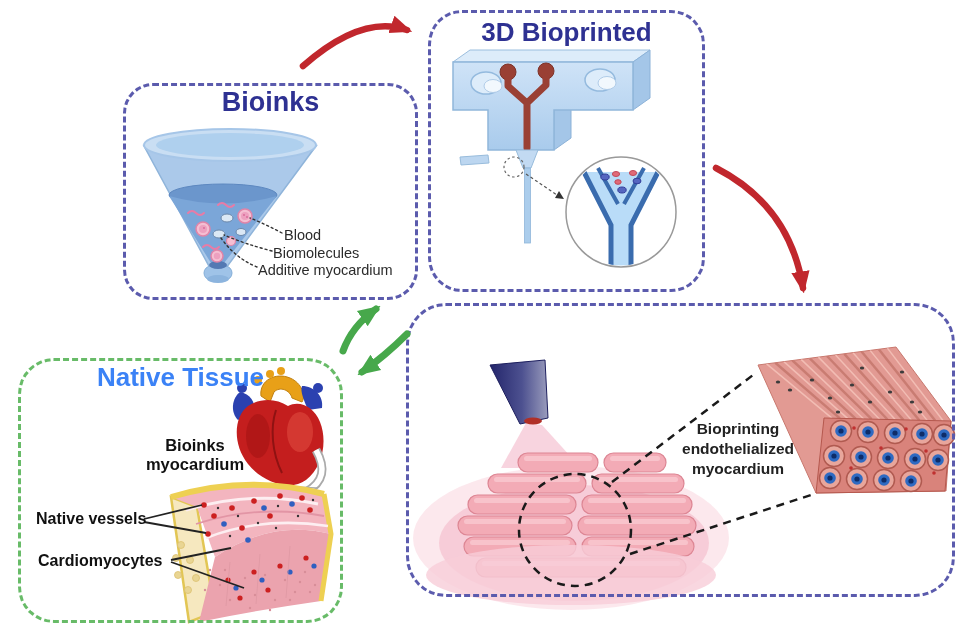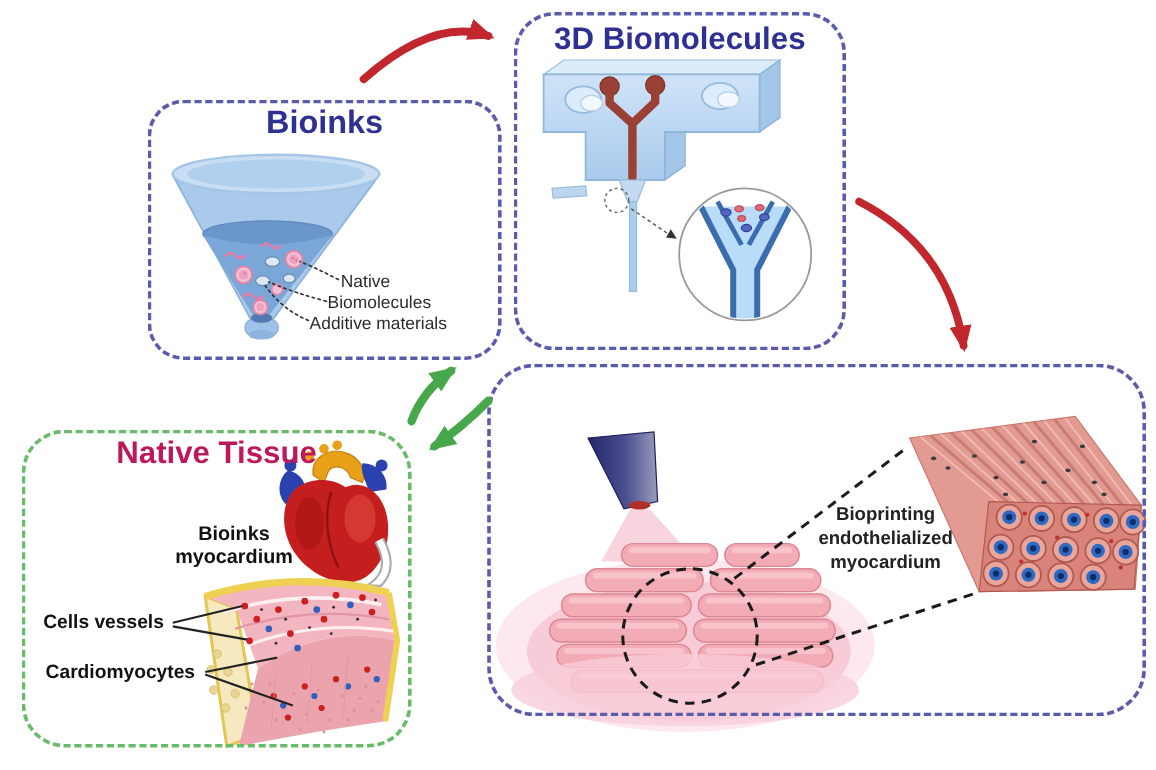--- a/index.html
+++ b/index.html
@@ -4,21 +4,21 @@
 <style>
   html,body{margin:0;padding:0;background:#ffffff;}
   .canvas{
     position:relative;width:963px;height:642px;background:#fff;overflow:hidden;
     font-family:"Liberation Sans",sans-serif;
   }
   .art{position:absolute;left:0;top:0;z-index:2;}
   .panel{position:absolute;box-sizing:border-box;border:3px dashed #5b5bad;background:transparent;z-index:3;}
   .panel.green{border-color:#68bb68;}
   .ptitle{position:absolute;text-align:center;font-weight:bold;color:#2e3192;z-index:4;}
-  .ptitle.green{color:#be185d;}
+  .ptitle.green{color:#3b82f6;}
   .lbl{position:absolute;color:#2b2b2b;z-index:4;font-size:14.5px;line-height:1.15;}
   .lbl.b{font-weight:bold;color:#111;font-size:16px;}
   .pre{white-space:pre-line;text-align:center;}
   .overlay{position:absolute;left:0;top:0;z-index:5;pointer-events:none;}
 </style>
 </head>
 <body>
 
 <div class="canvas">
 
@@ -385,29 +385,29 @@
             <circle cx="926" cy="451" r="1.8"></circle>
               <circle cx="906" cy="429" r="1.8"></circle>
               <circle cx="934" cy="473" r="1.8"></circle>
           </g>
         </g>
       </g>
     </g>
   </svg>
 
   <div class="ptitle" style="left:123px;top:87px;width:295px;font-size:27px;">Bioinks</div>
-  <div class="ptitle" style="left:428px;top:17px;width:277px;font-size:26px;">3D Biomolecules</div>
+  <div class="ptitle" style="left:428px;top:17px;width:277px;font-size:26px;">3D Bioprinted</div>
   <div class="ptitle green" style="left:18px;top:362px;width:325px;font-size:26px;">Native Tissue</div>
 
-  <div class="lbl" style="left:284px;top:227px;">Native</div>
+  <div class="lbl" style="left:284px;top:227px;">Blood</div>
   <div class="lbl" style="left:273px;top:245px;">Biomolecules</div>
-  <div class="lbl" style="left:258px;top:262px;">Additive materials</div>
+  <div class="lbl" style="left:258px;top:262px;">Additive myocardium</div>
   <div class="lbl b pre" style="left:115px;top:436px;width:160px;font-size:16.5px;">Bioinks
 myocardium</div>
-  <div class="lbl b" style="left:36px;top:510px;">Cells vessels</div>
+  <div class="lbl b" style="left:36px;top:510px;">Native vessels</div>
   <div class="lbl b" style="left:38px;top:552px;text-align:center;">Cardiomyocytes</div>
   <div class="lbl b pre" style="left:658px;top:419px;width:160px;font-size:15.5px;line-height:1.3;color:#222;">Bioprinting
 endothelialized
 myocardium</div>
 
   <svg class="overlay" width="963" height="642" viewBox="0 0 963 642">
     <defs>
       <marker id="ahRed" viewBox="0 0 12 10" refX="9" refY="5" markerWidth="3.4" markerHeight="3.4" orient="auto">
         <path d="M0,0 L12,5 L0,10 Z" fill="#c1272d"></path>
       </marker>

